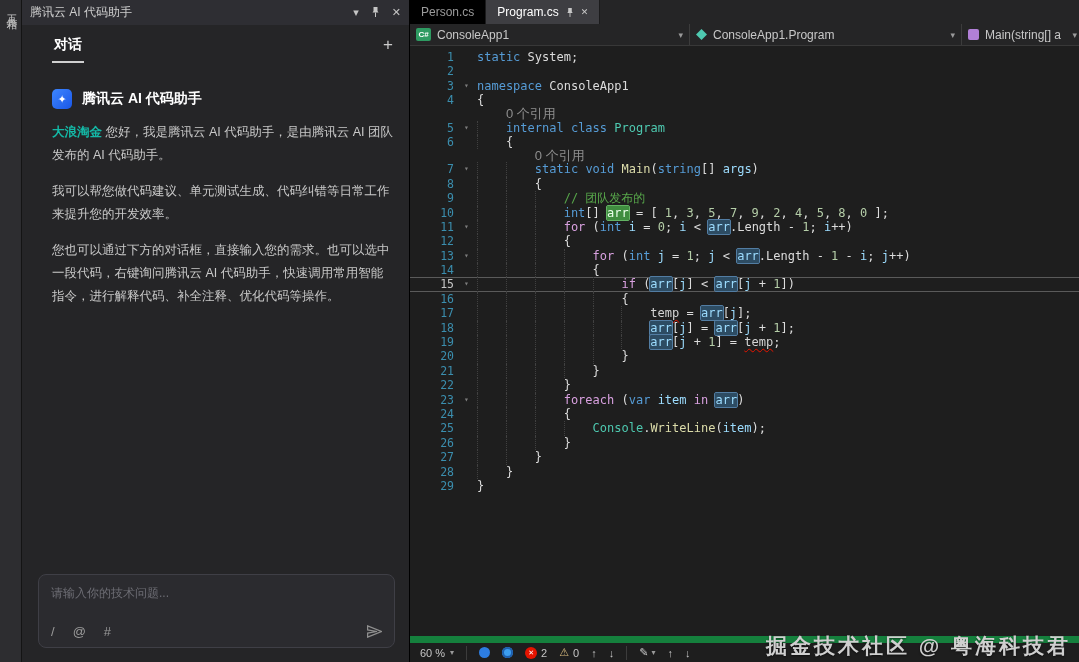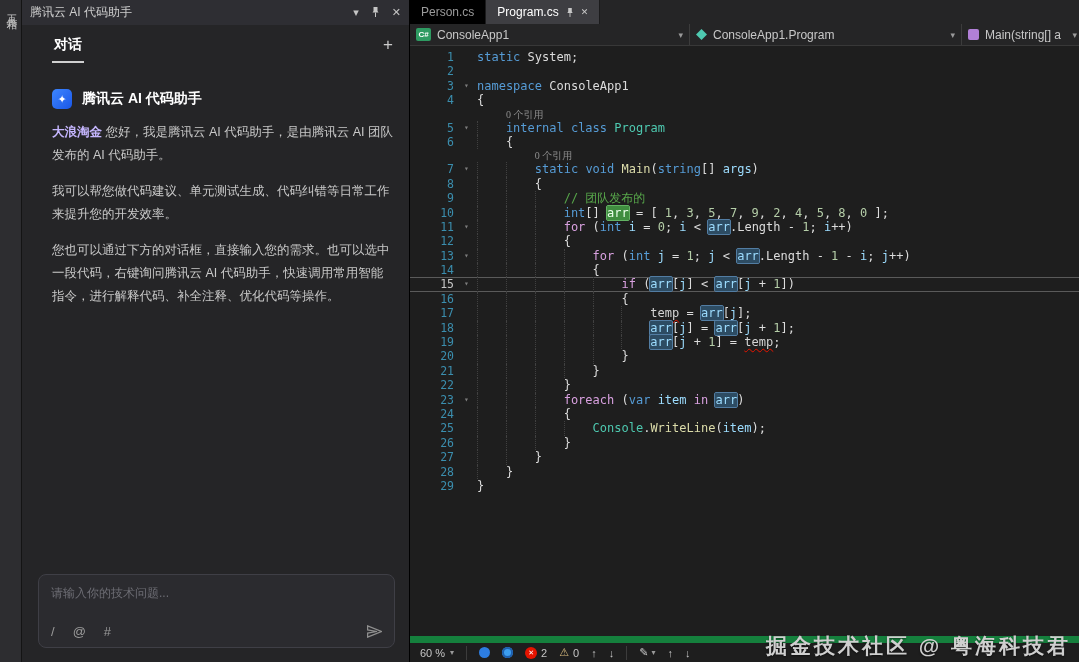--- a/index.html
+++ b/index.html
@@ -22,21 +22,21 @@
   .chat-tabs{height:38px;display:flex;align-items:flex-end;padding:0 16px 0 30px;flex:none}
   .chat-tab{color:#ffffff;font-size:14px;font-weight:bold;padding:8px 2px 7px;border-bottom:2px solid #d0d0d0;cursor:pointer}
   .new-chat{margin-left:auto;color:#cccccc;font-size:17px;padding-bottom:8px;cursor:pointer}
   .chat-body{flex:1;padding:0 16px 0 30px;overflow:hidden}
   .brand{display:flex;align-items:center;gap:10px;margin:26px 0 12px}
   .brand-icon{width:20px;height:20px;border-radius:5px;flex:none;
     background:linear-gradient(135deg,#3d86ff,#1a57e8);color:#fff;display:flex;
     align-items:center;justify-content:center;font-size:11px}
   .brand-name{color:#ffffff;font-weight:bold;font-size:14px}
   .chat-p{color:#c9c9c9;font-size:12.5px;line-height:23px;margin-bottom:13px;max-width:342px}
-  .chat-p b{color:#c4b5fd}
+  .chat-p b{color:#14b8a6}
   .chat-link{color:#4da0ff;text-decoration:underline;cursor:pointer}
   .input-wrap{padding:0 14px 14px 16px;flex:none}
   .input-box{height:74px;border:1px solid #3f3f46;border-radius:8px;background:#2b2b2f;
     display:flex;flex-direction:column;padding:10px 12px 8px}
   .input-ta{flex:1;background:transparent;border:none;outline:none;resize:none;
     color:#dddddd;font-size:12px;font-family:"Liberation Sans",sans-serif}
   .input-ta::placeholder{color:#6d6d74}
   .input-row{display:flex;align-items:center;gap:18px;color:#9a9a9a;font-size:13px}
   .input-row span{cursor:pointer}
   .send{margin-left:auto;display:flex;align-items:center}
@@ -70,21 +70,21 @@
   .ct{padding-left:4px}
   .ig{display:inline-block;width:4ch;border-left:1px dotted #404040;height:14.4px;vertical-align:top}
   .tk-k{color:#569cd6}.tk-c{color:#d8a0df}.tk-t{color:#4ec9b0}.tk-m{color:#dcdcaa}
   .tk-n{color:#b5cea8}.tk-p{color:#dcdcdc}.tk-cm{color:#57a64a}.tk-v{color:#9cdcfe}
   .tk-ad{color:#eaffea;background:#3f8d3f;outline:1px solid #63b363;border-radius:1px}
   .tk-ar{color:#9cdcfe;background:#2d4c63;outline:1px solid #527da3;border-radius:1px}
   .tk-er{color:#d4d4d4;text-decoration:underline wavy #e51400;text-decoration-thickness:1px;text-underline-offset:2px}
   .clens-row{display:flex;height:13px;align-items:center}
   .gutter-pad{width:67px;flex:none}
   .clens-pad{white-space:pre}
-  .clens-label{font-family:Liberation Serif, serif;font-size:10px;color:#8f8f8f;cursor:pointer}
+  .clens-label{font-family:Liberation Sans, sans-serif;font-size:13px;color:#8f8f8f;cursor:pointer}
 
   
   .ed-toolbar{height:26px;border-top:7px solid #15803d;display:flex;align-items:center;gap:12px;
     padding:0 10px;background:#1e1e1e;color:#c5c5c5;font-size:11px;flex:none}
   .zoom{display:flex;gap:5px;align-items:center;cursor:pointer}
   .caret{font-size:8px;color:#9a9a9a}
   .tb-divider{width:1px;height:14px;background:#3c3c3c}
   .circ{width:11px;height:11px;border-radius:50%;display:inline-block;cursor:pointer}
   .c1{background:#2d7de1}.c2{background:#3c9ef0;box-shadow:inset 0 0 0 2px #1e5fae}
   .err,.warn{display:flex;align-items:center;gap:4px;cursor:pointer}

